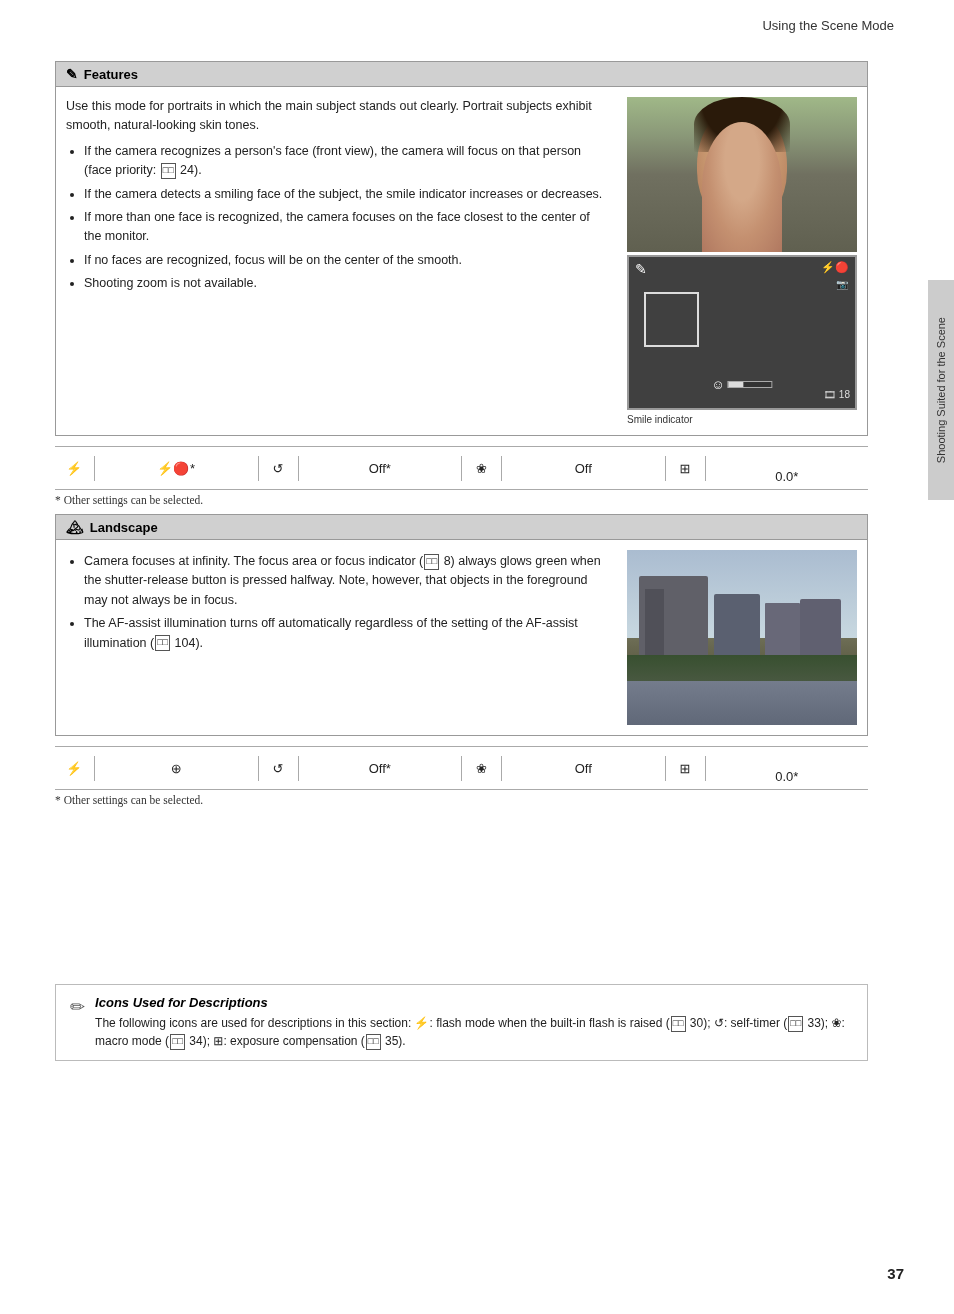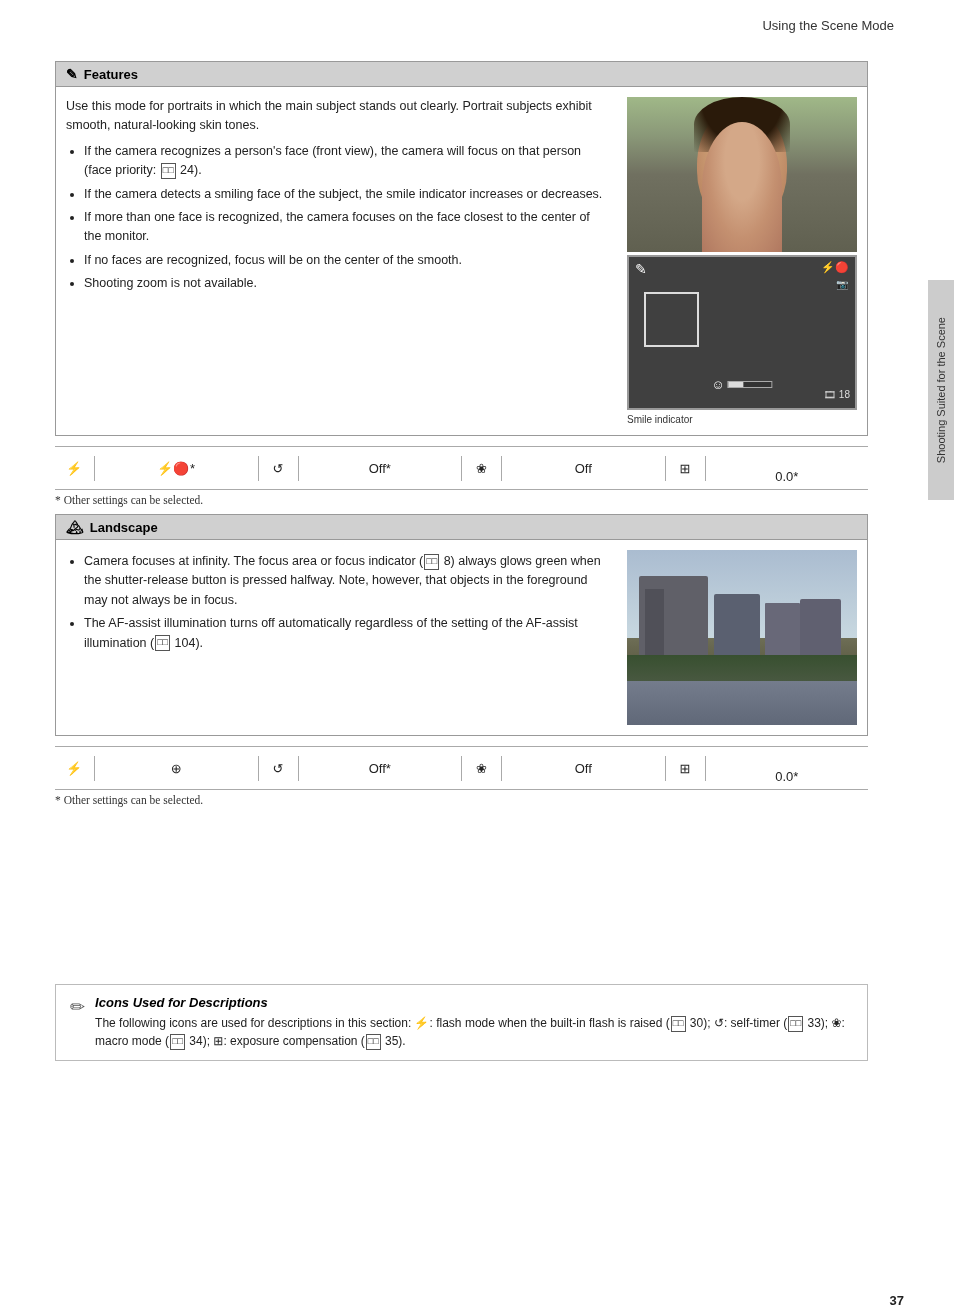--- a/index.html
+++ b/index.html
@@ -216,23 +216,23 @@
       font-style: italic;
     }
     .note-text {
       font-size: 12px;
       line-height: 1.5;
       color: #222;
     }
     
     .page-number {
       position: absolute;
-      bottom: 6px;
+      bottom: 32px;
       right: 50px;
-      font-size: 13px;
+      font-size: 15px;
       font-weight: bold;
       color: #222;
     }
     .ref-icon {
       display: inline-block;
       border: 1px solid #555;
       font-size: 9px;
       padding: 0 1px;
       vertical-align: middle;
       margin: 0 1px;

